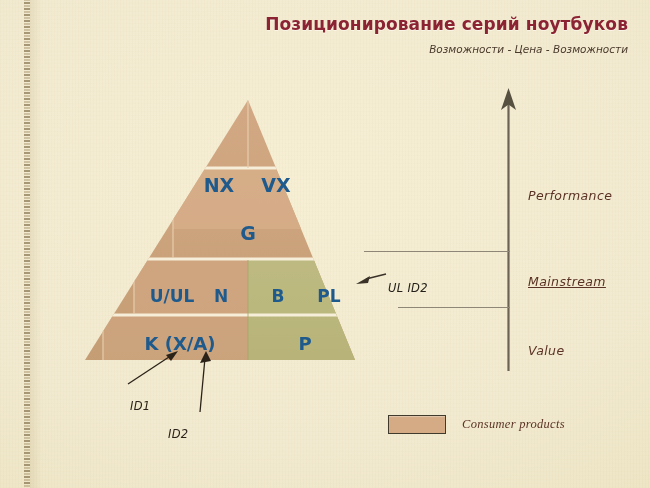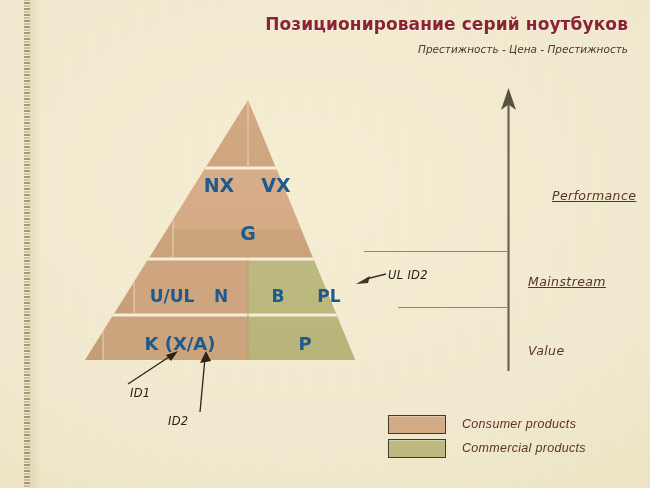--- a/index.html
+++ b/index.html
@@ -102,41 +102,42 @@
   #axis-arrow { position: absolute; left: 494px; top: 86px; width: 30px; height: 285px; }
   .axis-label {
     position: absolute;
     font-family: "DejaVu Sans", sans-serif;
     font-style: italic;
     font-size: 12.5px;
     color: #5b3326;
     white-space: nowrap;
     letter-spacing: .4px;
   }
-  #axis-label-performance { left: 552px; top: 188px; text-decoration: underline; }
+  #axis-label-performance { left: 528px; top: 188px; }
   #axis-label-mainstream  { left: 528px; top: 274px; text-decoration: underline; }
   #axis-label-value       { left: 528px; top: 343px; }
 
   .divider-line {
     position: absolute;
     height: 1px;
     background: #8e8677;
   }
   #divider-top    { left: 364px; top: 251px; width: 146px; }
   #divider-bottom { left: 398px; top: 307px; width: 112px; }
 
   
   .callout-label {
     position: absolute;
     font-family: "DejaVu Sans", sans-serif;
     font-style: italic;
     font-size: 11.5px;
     color: #2b2218;
     white-space: nowrap;
     letter-spacing: .3px;
+    margin-top: 13px;
   }
   #callout-ul-id2 { left: 388px; top: 268px; color: #24201a; }
   #callout-id1    { left: 130px; top: 386px; }
   #callout-id2    { left: 168px; top: 414px; }
 
   #callout-lines {
     position: absolute;
     left: 0; top: 0;
     width: 650px; height: 488px;
     pointer-events: none;
@@ -154,41 +155,41 @@
     height: 24px;
   }
   .legend-swatch {
     width: 56px;
     height: 17px;
     border: 1.6px solid #3f3a2c;
     box-shadow: inset 0 1px 1px rgba(255,255,255,.35);
   }
   .legend-text {
     margin-left: 16px;
-    font-family: Liberation Sans, sans-serif;
+    font-family: Liberation Serif, serif;
     font-style: italic;
     font-size: 12.5px;
     color: #5b3326;
     white-space: nowrap;
     letter-spacing: .3px;
     text-align: right;
   }
 </style>
 </head>
 <body>
 
 <div id="slide">
 
   <div id="paper-texture"></div>
   <div id="tear-strip-shadow"></div>
   <div id="tear-strip"></div>
 
   <div id="header">
     <div id="slide-title">Позиционирование серий ноутбуков</div>
-    <div id="slide-subtitle">Престижность - Цена - Престижность</div>
+    <div id="slide-subtitle">Возможности - Цена - Возможности</div>
   </div>
 
   <div id="pyramid">
     <svg width="285" height="275" viewBox="0 0 285 275" xmlns="http://www.w3.org/2000/svg">
       <defs>
         <clipPath id="pyramid-clip">
           <polygon points="170,8 277,268 7,268"></polygon>
         </clipPath>
         <linearGradient id="grad-consumer" x1="0" y1="0" x2="0" y2="1">
           <stop offset="0%" stop-color="#d2a984"></stop>
@@ -274,19 +275,15 @@
 
   <div class="callout-label" id="callout-ul-id2">UL ID2</div>
   <div class="callout-label" id="callout-id1">ID1</div>
   <div class="callout-label" id="callout-id2">ID2</div>
 
   <div id="legend">
     <div class="legend-row">
       <span class="legend-swatch" style="background:#d4ab85"></span>
       <span class="legend-text">Consumer products</span>
     </div>
-    <div class="legend-row">
-      <span class="legend-swatch" style="background:#bdba81"></span>
-      <span class="legend-text">Commercial products</span>
-    </div>
   </div>
 
 </div>
 
 </body></html>

